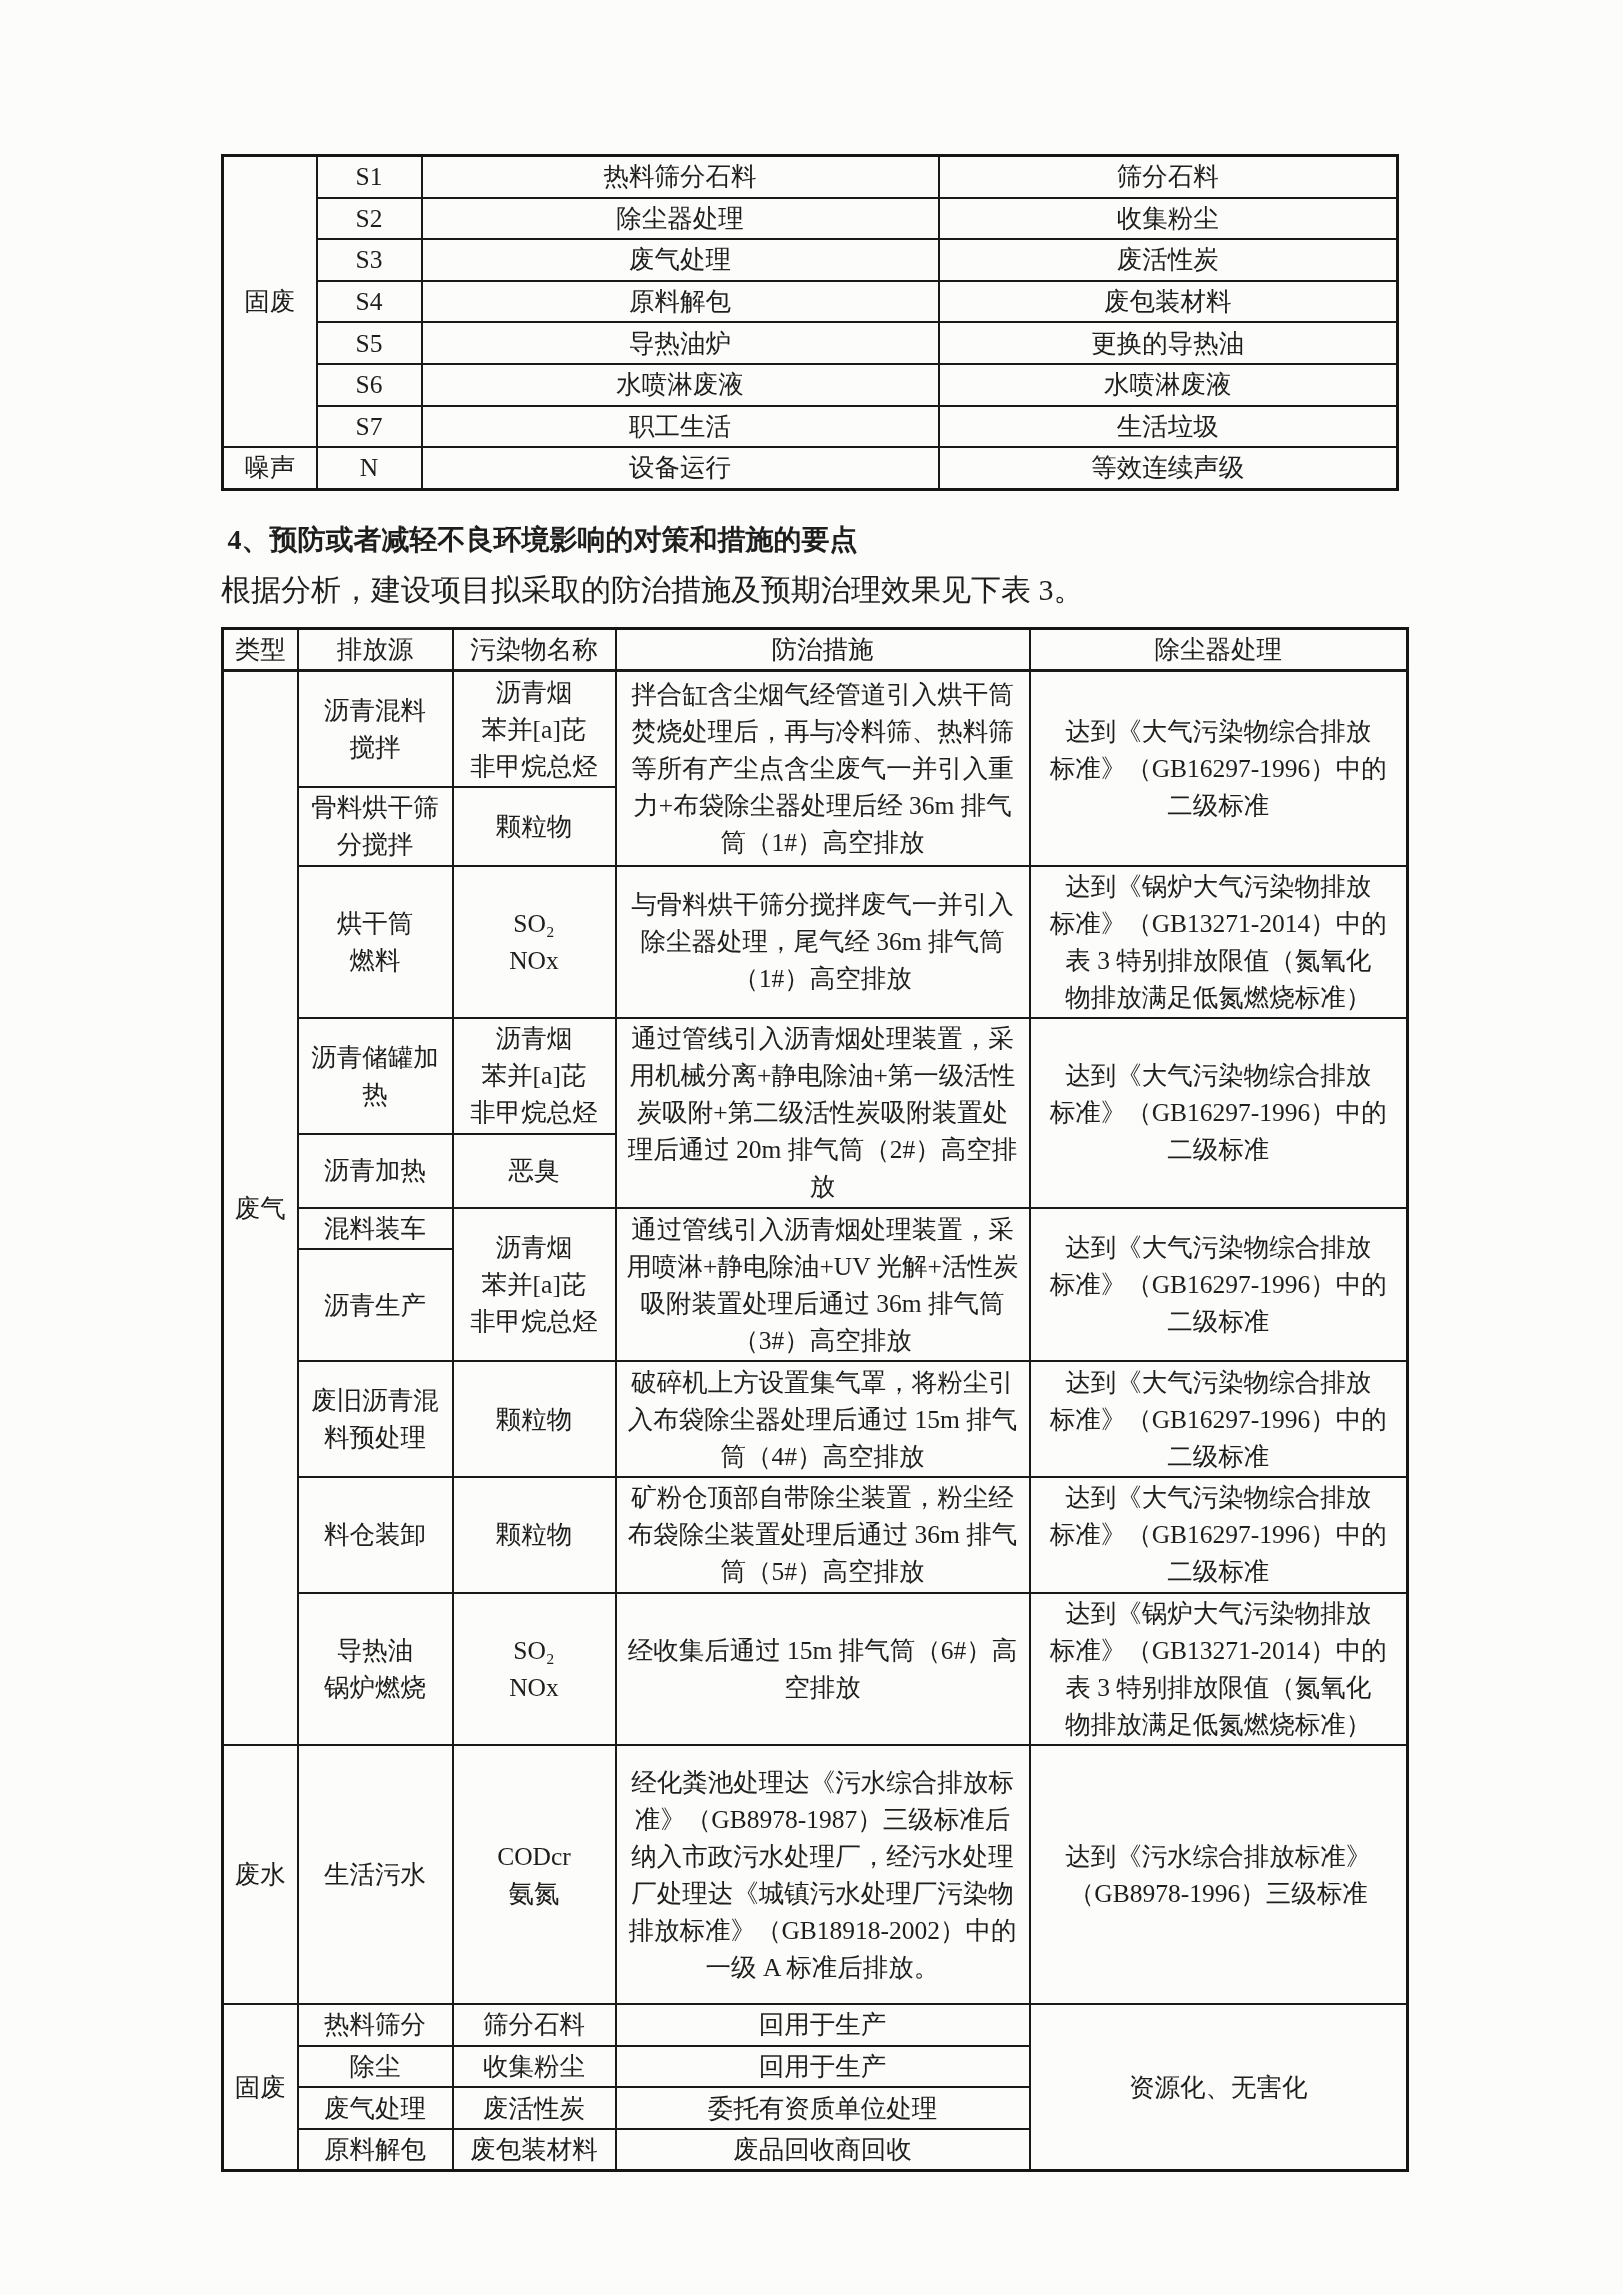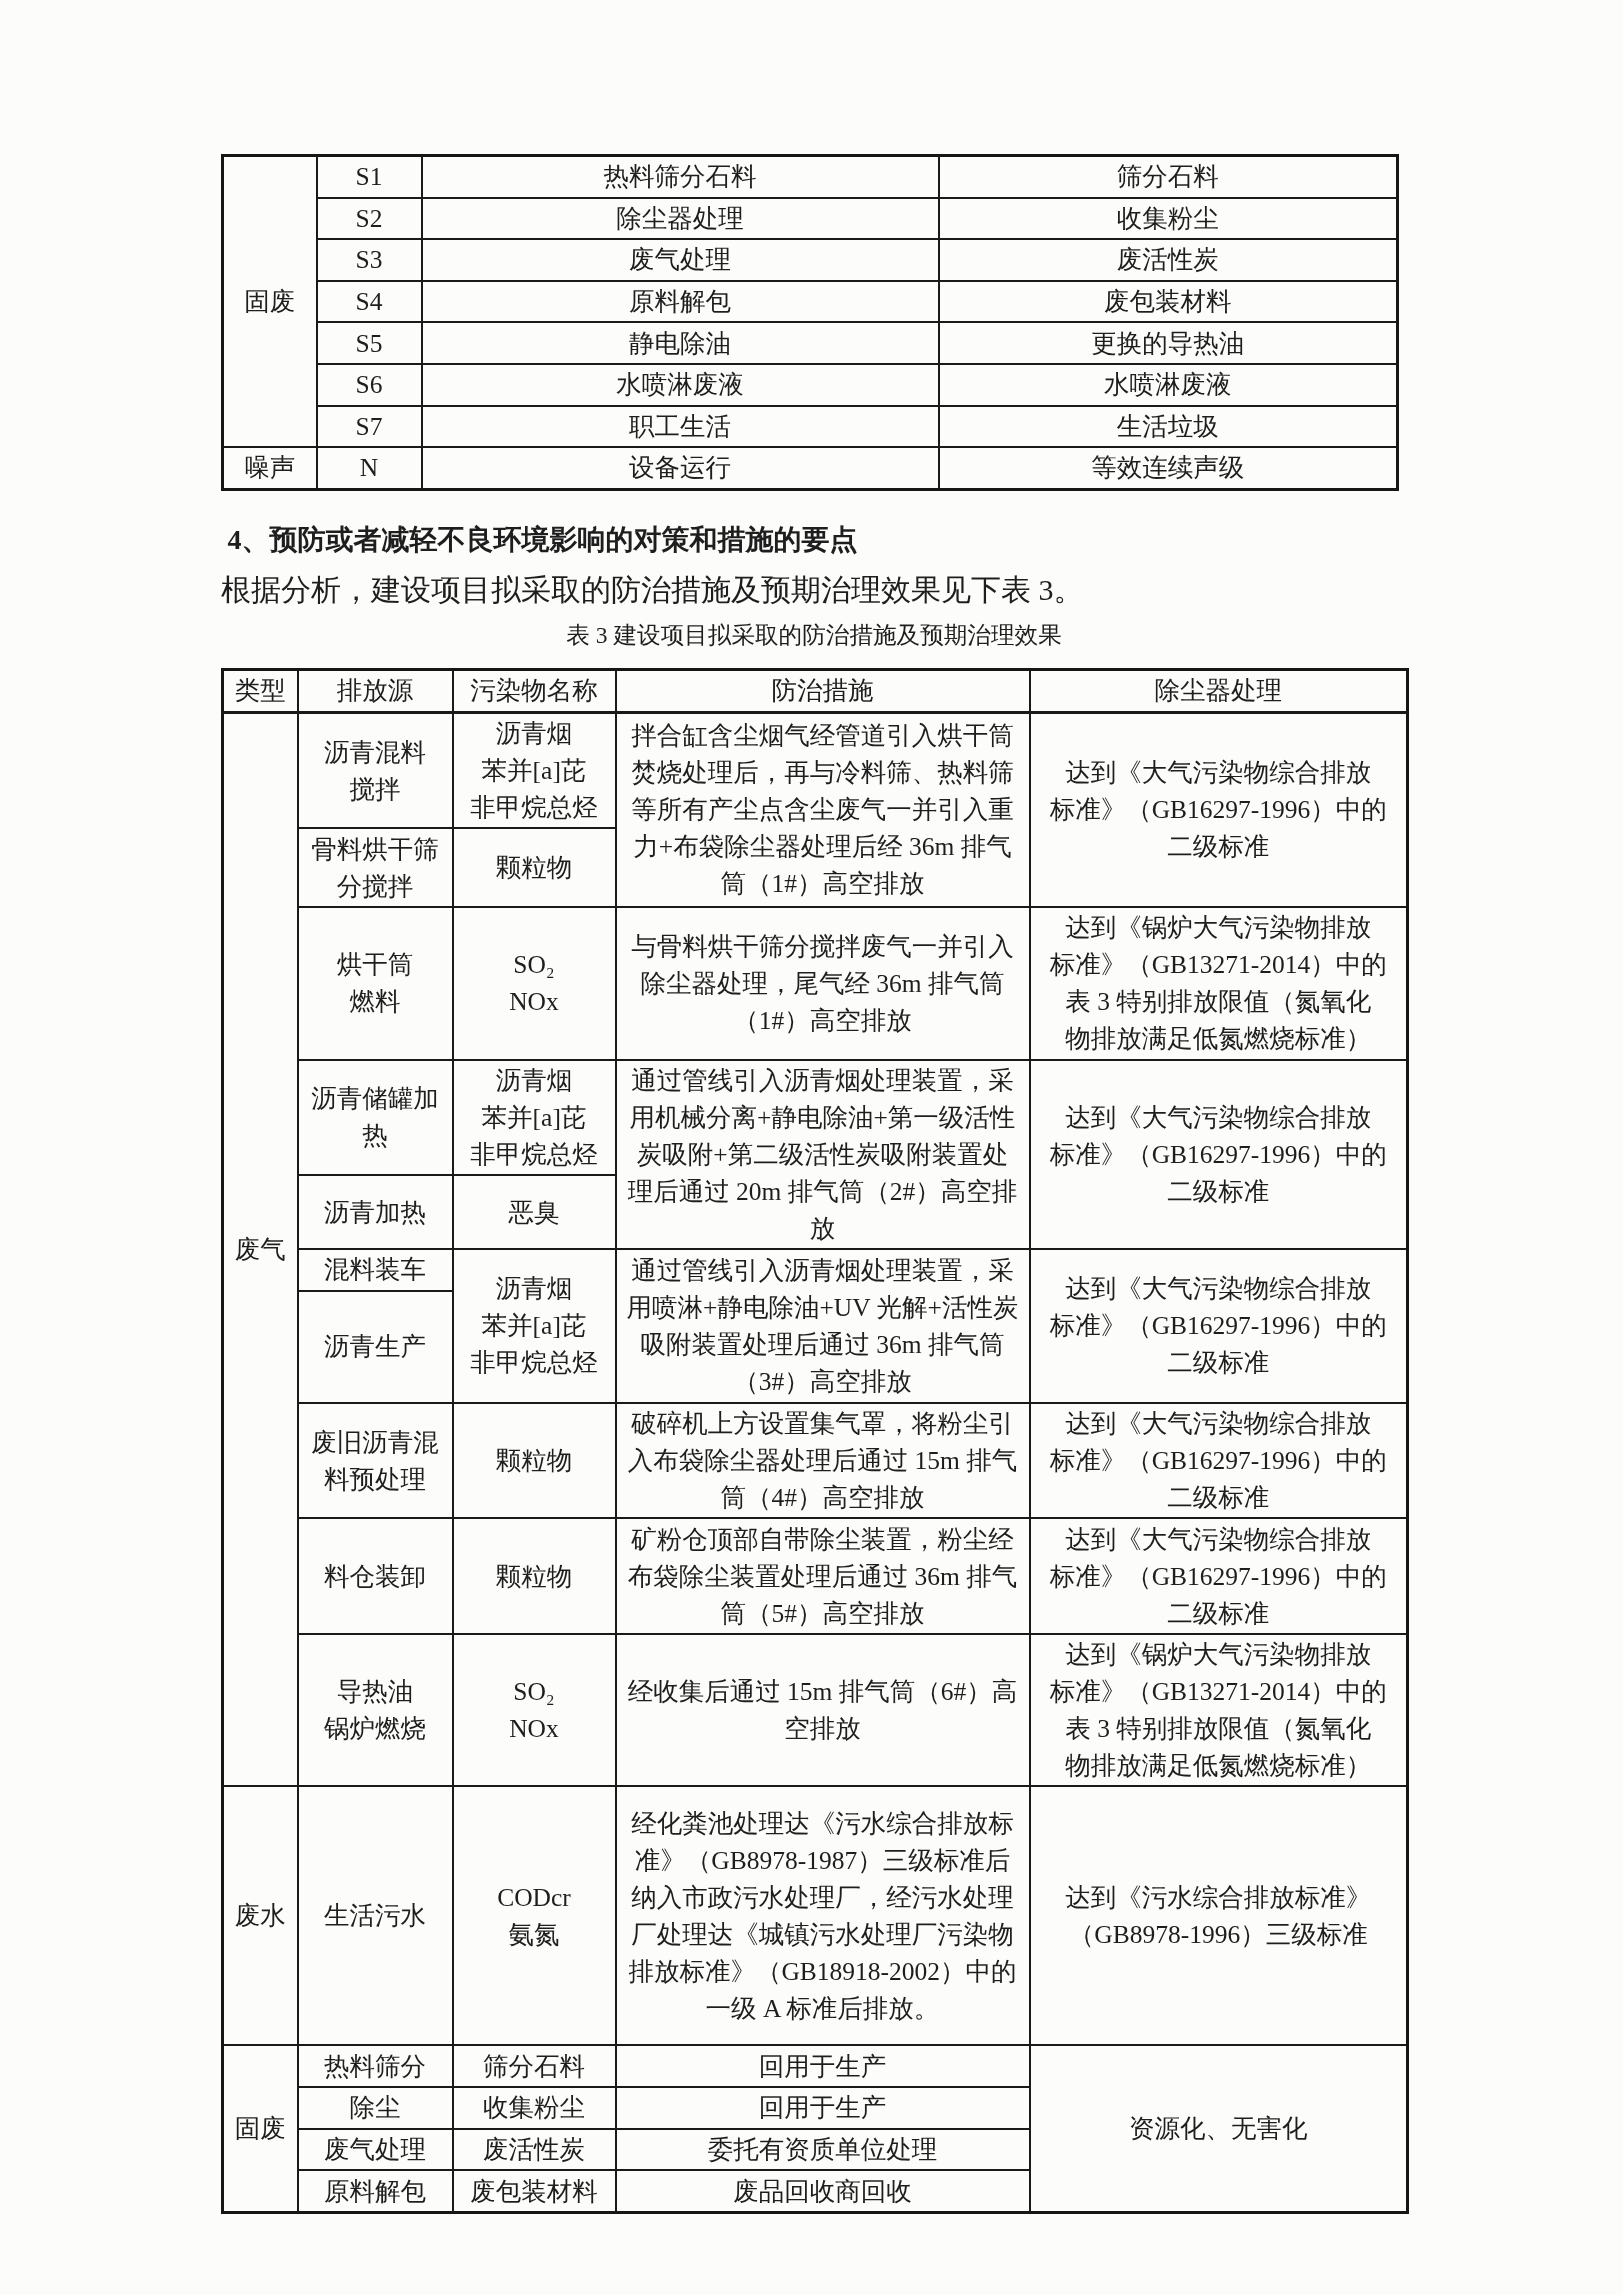--- a/index.html
+++ b/index.html
@@ -107,21 +107,21 @@
           <td>废气处理</td>
           <td>废活性炭</td>
         </tr>
         <tr class="rh60">
           <td>S4</td>
           <td>原料解包</td>
           <td>废包装材料</td>
         </tr>
         <tr class="rh60">
           <td>S5</td>
-          <td>静电除油</td>
+          <td>导热油炉</td>
           <td>更换的导热油</td>
         </tr>
         <tr class="rh60">
           <td>S6</td>
           <td>水喷淋废液</td>
           <td>水喷淋废液</td>
         </tr>
         <tr class="rh60">
           <td>S7</td>
           <td>职工生活</td>
@@ -131,21 +131,20 @@
           <td>噪声</td>
           <td>N</td>
           <td>设备运行</td>
           <td>等效连续声级</td>
         </tr>
       </tbody>
     </table>
 
     <div class="heading">4、预防或者减轻不良环境影响的对策和措施的要点</div>
     <div class="intro">根据分析，建设项目拟采取的防治措施及预期治理效果见下表 3。</div>
-    <div class="caption">表 3 建设项目拟采取的防治措施及预期治理效果</div>
 
     <table class="doc-table t3">
       <colgroup>
           <col class="c1">
           <col class="c2">
           <col class="c3">
           <col class="c4">
           <col class="c5">
         </colgroup>
       <thead>

